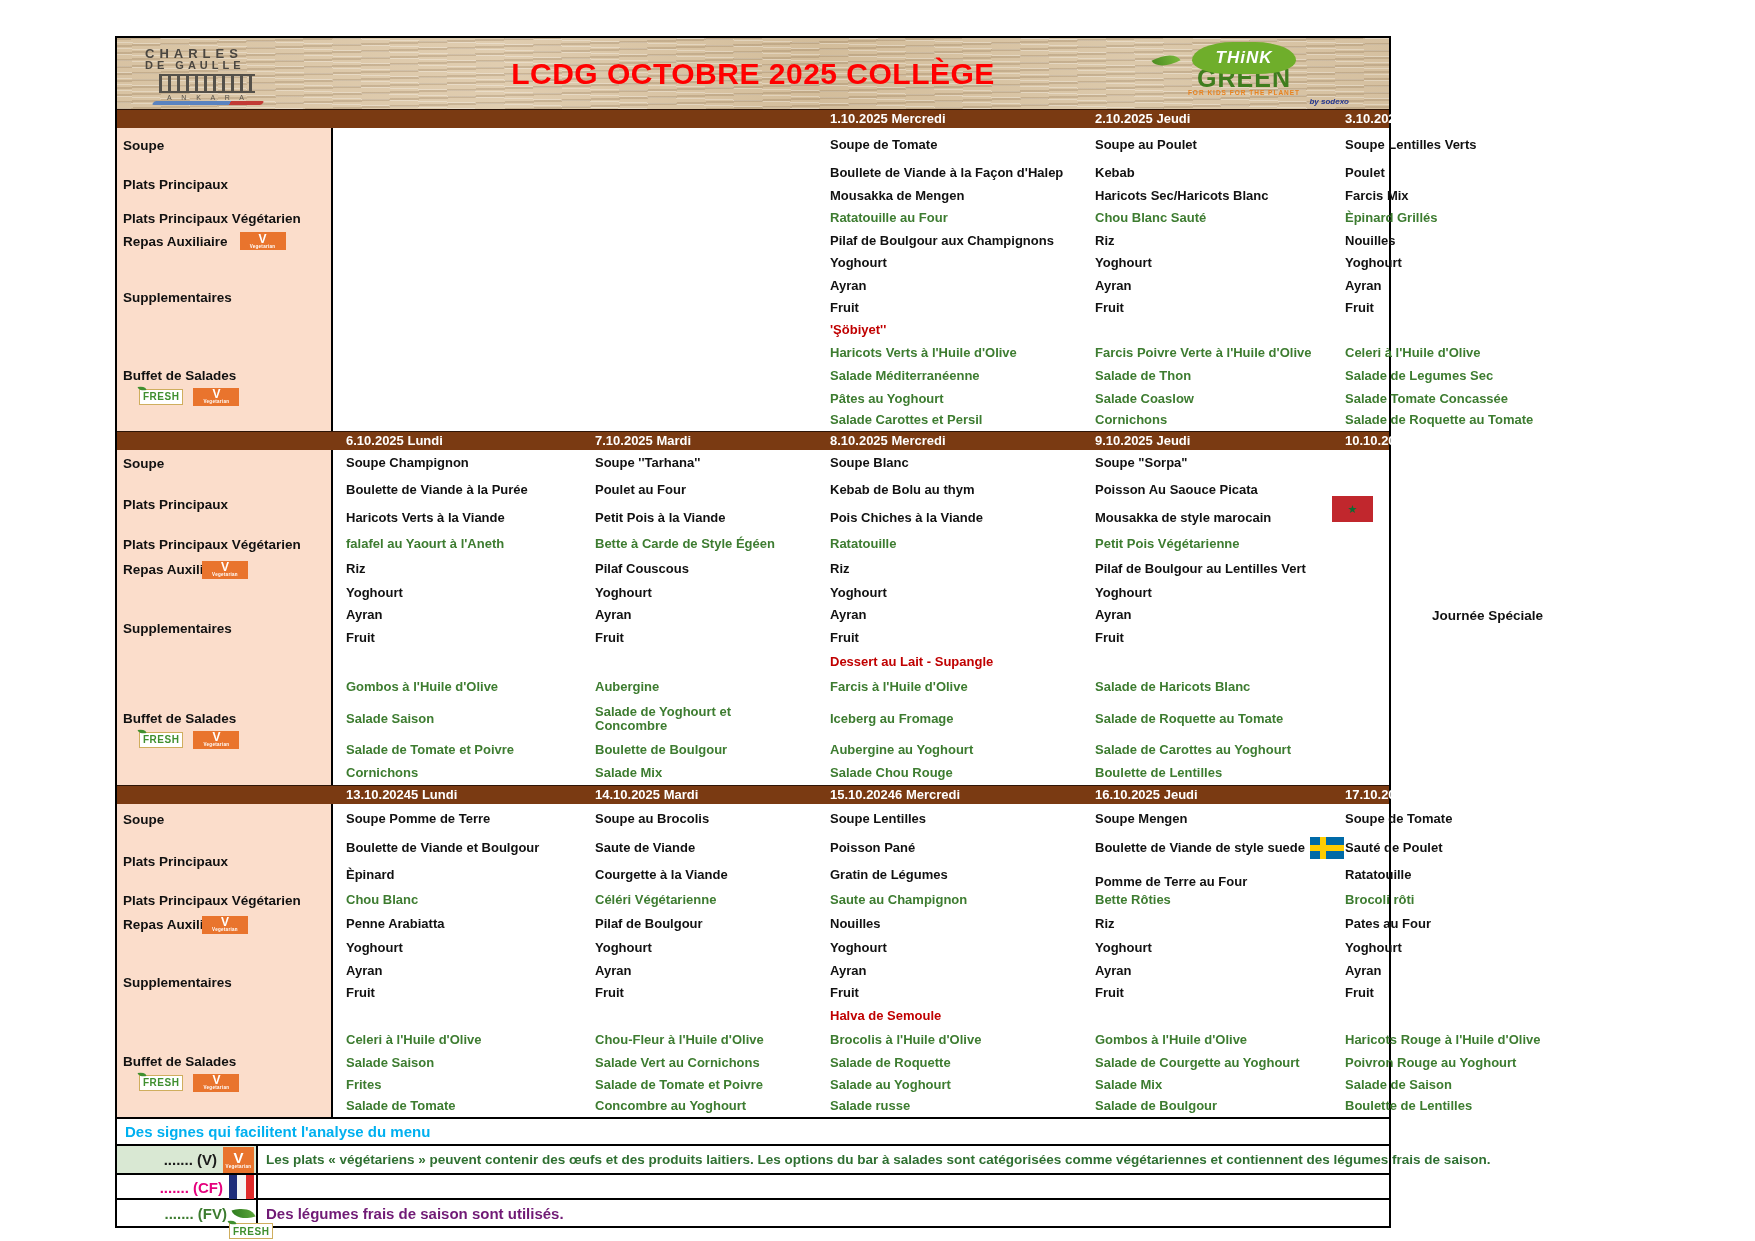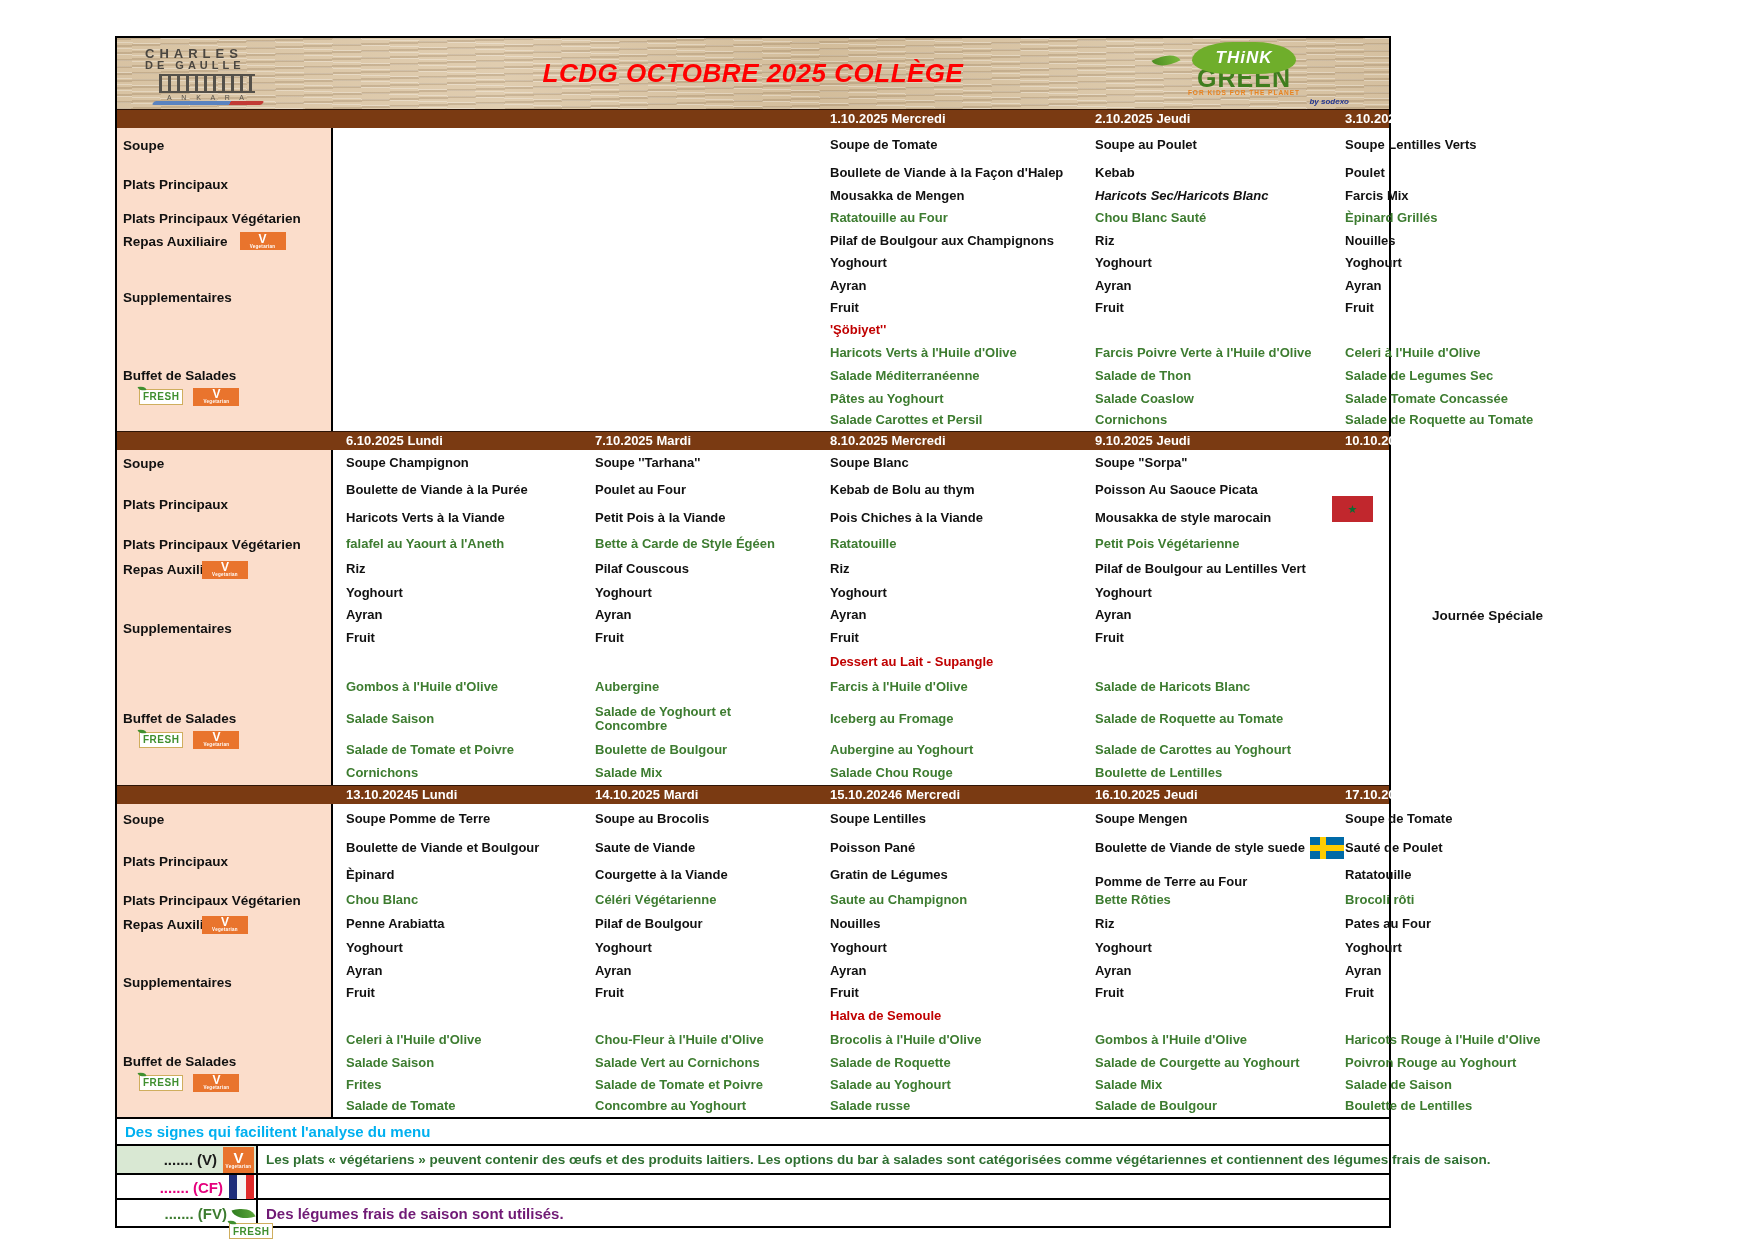--- a/index.html
+++ b/index.html
@@ -17,21 +17,21 @@
   .cdg-logo{width:250px;padding-left:28px;box-sizing:border-box;color:#4a4640;flex:none;}
   .cdg-top{font-size:6px;letter-spacing:2px;color:#6a665e;}
   .cdg-n1{font-size:13px;font-weight:700;letter-spacing:5px;line-height:12px;}
   .cdg-n2{font-size:11px;font-weight:700;letter-spacing:4px;line-height:11px;padding-left:0px;}
   .cdg-cols{width:96px;height:15px;margin:3px 0 1px 14px;border:2px solid #55514a;border-left:none;border-right:none;
     background:repeating-linear-gradient(90deg,#55514a 0 3px,rgba(0,0,0,0) 3px 9px);}
   .cdg-city{font-size:7px;letter-spacing:4px;margin-left:22px;color:#55514a;}
   .cdg-swoosh{width:110px;height:4px;margin-left:8px;background:linear-gradient(90deg,#5a83c0 0 70%,#c23b35 70%);
     transform:skewX(-35deg);border-radius:2px;}
   .title-wrap{flex:1;text-align:center;}
-  .page-title{color:#ff0000;font-weight:700;font-size:26px;letter-spacing:.5px;font-style:italic;}
+  .page-title{color:#ff0000;font-weight:700;font-size:30px;letter-spacing:.5px;}
   .tg-logo{width:210px;flex:none;position:relative;padding-right:40px;text-align:center;}
   .tg-bubble{position:relative;margin:0 auto;width:104px;height:32px;background:#6fae2b;border-radius:55% 55% 50% 50%/80% 80% 60% 60%;
     color:#fff;font-weight:900;font-style:italic;font-size:17px;line-height:32px;letter-spacing:1px;}
   .tg-leaf{position:absolute;left:14px;top:12px;width:26px;height:13px;background:linear-gradient(100deg,#4d8d22,#79b83a);
     border-radius:0 100% 0 100%;transform:rotate(-28deg);}
   .tg-green{color:#3f7d1e;font-weight:900;font-size:25px;line-height:20px;letter-spacing:1px;margin-top:-6px;}
   .tg-tag{color:#e8821e;font-weight:700;font-size:6.5px;letter-spacing:1px;margin-top:1px;}
   .tg-by{color:#24368f;font-weight:700;font-style:italic;font-size:8px;margin-top:1px;text-align:right;}
 
   
@@ -203,21 +203,21 @@
             </div>
             <div class="item green" style="grid-area: 13 / 4;">
               <span>Salade Carottes et Persil</span>
             </div>
             <div class="item " style="grid-area: 1 / 5;">
               <span>Soupe au Poulet</span>
             </div>
             <div class="item " style="grid-area: 2 / 5;">
               <span>Kebab</span>
             </div>
-            <div class="item " style="grid-area: 3 / 5; font-style: italic;">
+            <div class="item " style="grid-area: 3 / 5;">
               <span>Haricots Sec/Haricots Blanc</span>
             </div>
             <div class="item green" style="grid-area: 4 / 5;">
               <span>Chou Blanc Sauté</span>
             </div>
             <div class="item " style="grid-area: 5 / 5;">
               <span>Riz</span>
             </div>
             <div class="item " style="grid-area: 6 / 5;">
               <span>Yoghourt</span>

